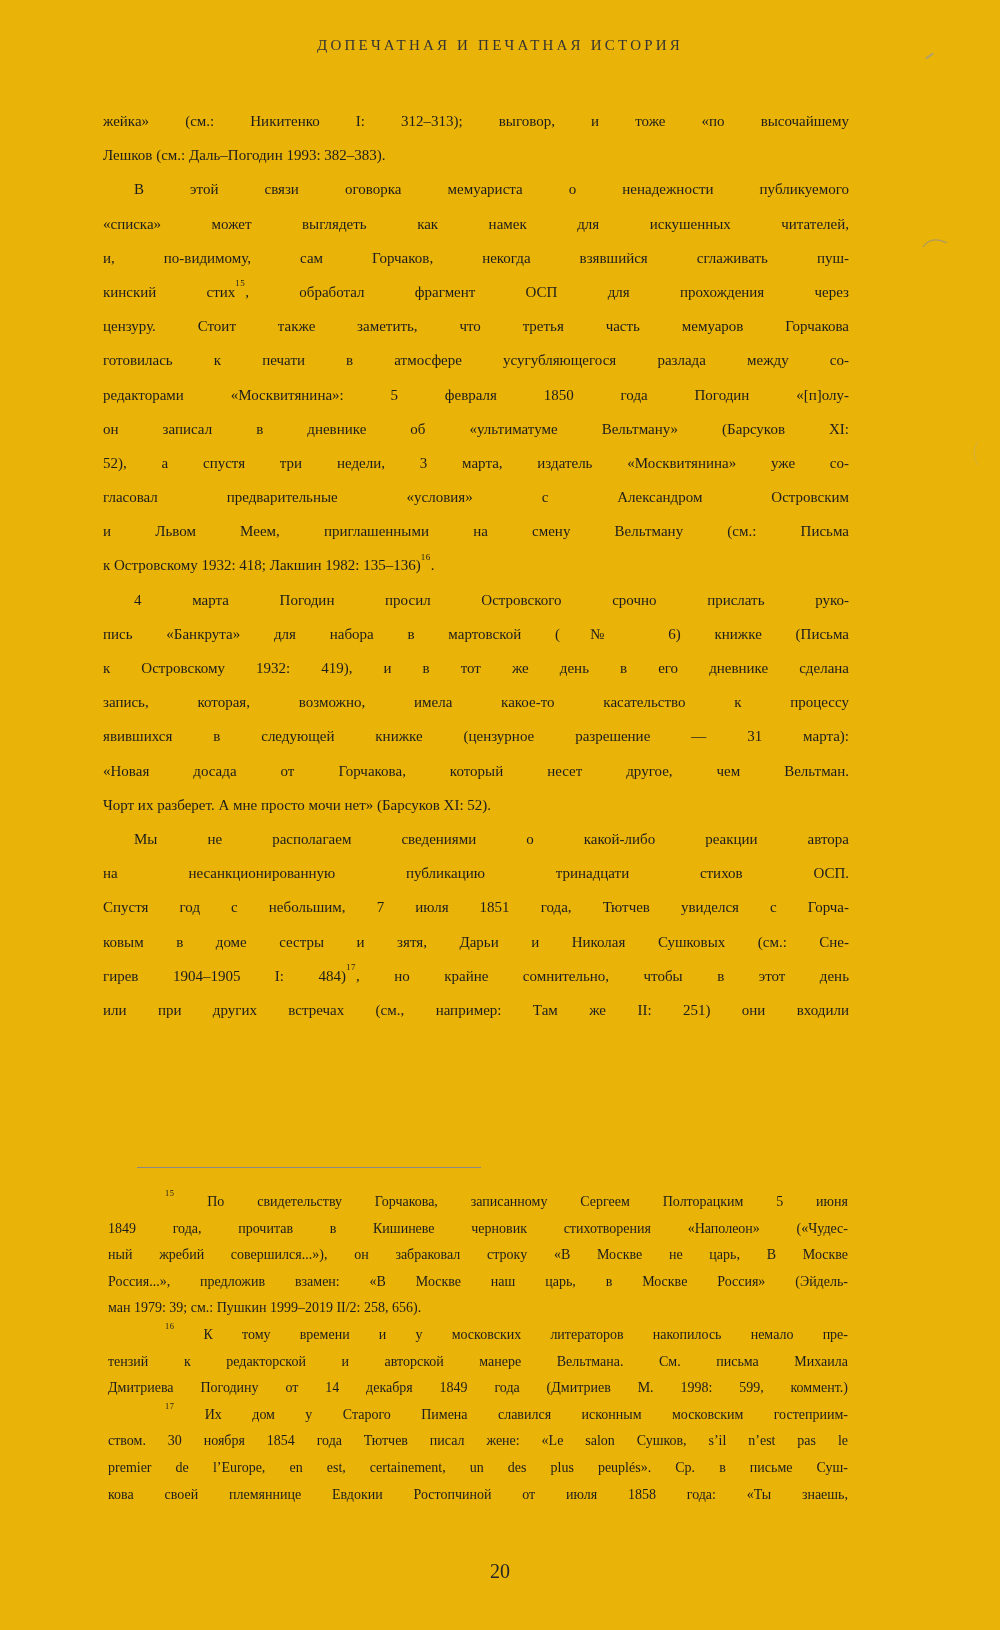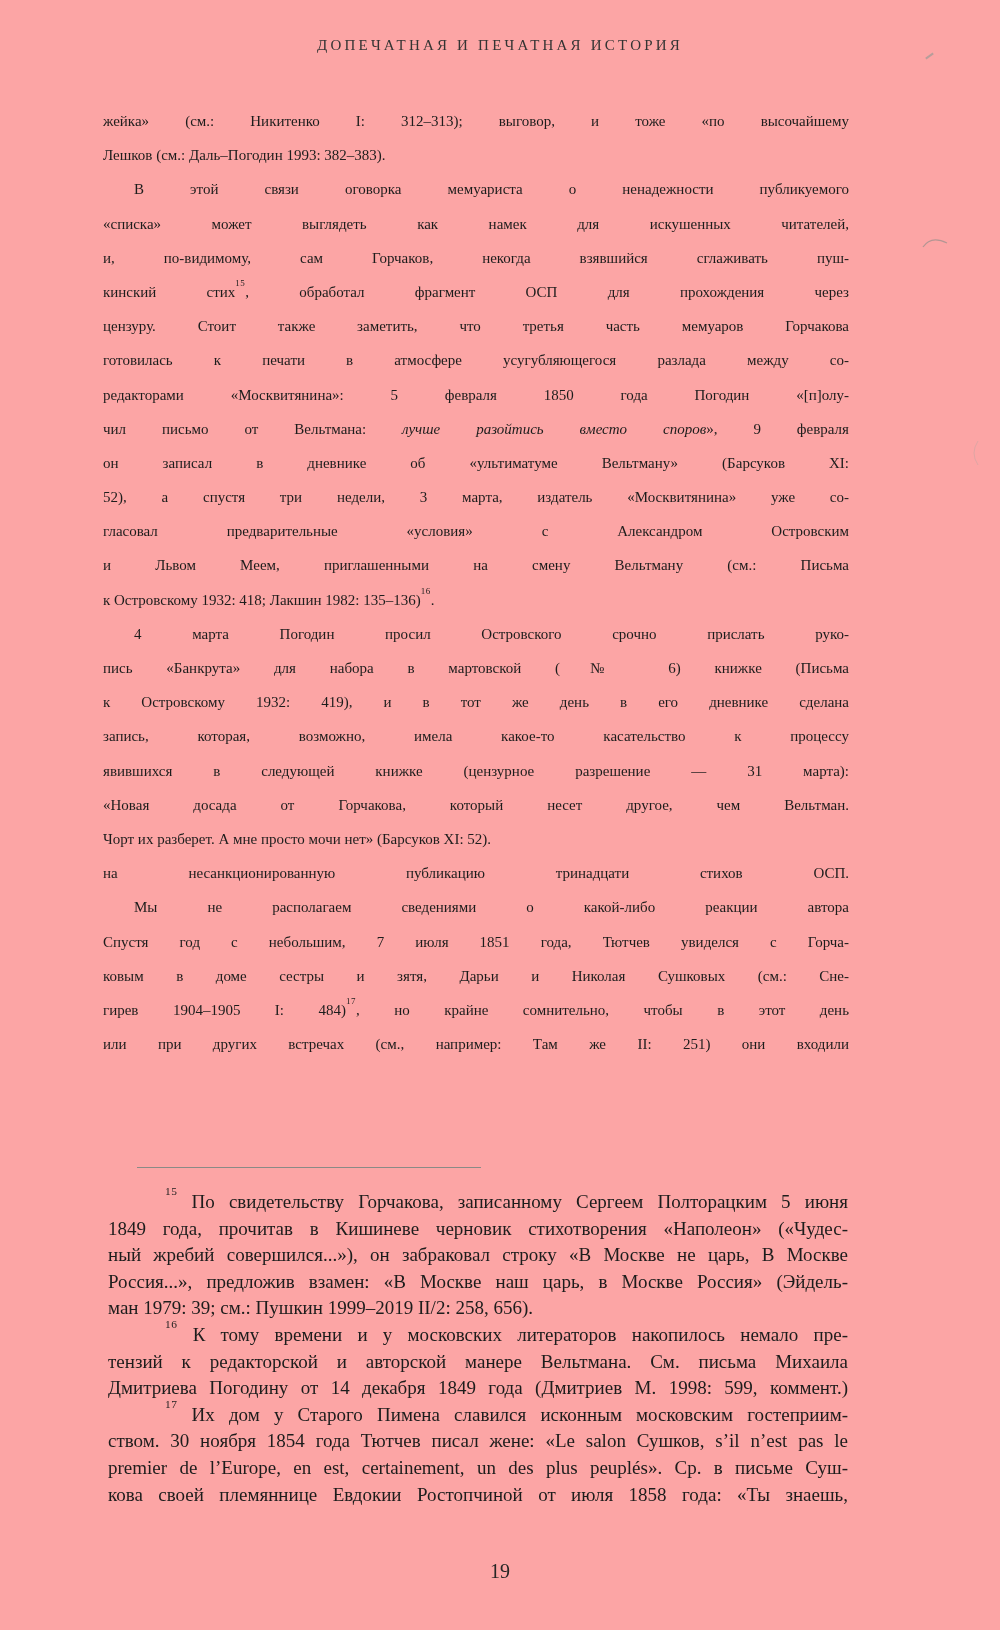--- a/index.html
+++ b/index.html
@@ -5,21 +5,21 @@
   html, body {
     margin: 0;
     padding: 0;
     background: #e8e8e6;
   }
   .page {
     position: relative;
     width: 1000px;
     height: 1630px;
     margin: 0 auto;
-    background: #fca5a5;
+    background: #eab308;
     font-family: "Liberation Serif", "DejaVu Serif", serif;
     color: #1d1d1c;
     overflow: hidden;
   }
   .running-head {
     position: absolute;
     top: 37px;
     left: 0;
     width: 100%;
     text-align: center;
@@ -61,21 +61,21 @@
     height: 1px;
     background: #8a8a86;
   }
   .footnotes {
     position: absolute;
     left: 108px;
     top: 1189px;
     width: 740px;
   }
   .fline {
-    font-size: 19px;
+    font-size: 14px;
     line-height: 26.6px;
     height: 26.6px;
     text-align: justify;
     text-align-last: justify;
   }
   .fline.first { text-indent: 57px; }
   .fline.end { text-align-last: left; }
   .page-number {
     position: absolute;
     top: 1560px;
@@ -128,35 +128,34 @@
   <div class="body-text">
       <div class="bline">жейка» (см.: Никитенко I: 312–313); выговор, и тоже «по высочайшему</div>
       <div class="bline end">Лешков (см.: Даль–Погодин 1993: 382–383).</div>
       <div class="bline indent">В этой связи оговорка мемуариста о ненадежности публикуемого</div>
       <div class="bline">«списка» может выглядеть как намек для искушенных читателей,</div>
       <div class="bline">и, по-видимому, сам Горчаков, некогда взявшийся сглаживать пуш-</div>
       <div class="bline">кинский стих<sup class="fn-ref">15</sup>, обработал фрагмент ОСП для прохождения через</div>
       <div class="bline">цензуру. Стоит также заметить, что третья часть мемуаров Горчакова</div>
       <div class="bline">готовилась к печати в атмосфере усугубляющегося разлада между со-</div>
       <div class="bline">редакторами «Москвитянина»: 5 февраля 1850 года Погодин «[п]олу-</div>
-      <div class="bline">чил письмо от Вельтмана: <em>лучше разойтись вместо споров</em>», 9 февраля</div>
       <div class="bline">он записал в дневнике об «ультиматуме Вельтману» (Барсуков XI:</div>
       <div class="bline">52), а спустя три недели, 3 марта, издатель «Москвитянина» уже со-</div>
       <div class="bline">гласовал предварительные «условия» с Александром Островским</div>
       <div class="bline">и Львом Меем, приглашенными на смену Вельтману (см.: Письма</div>
       <div class="bline end">к Островскому 1932: 418; Лакшин 1982: 135–136)<sup class="fn-ref">16</sup>.</div>
       <div class="bline indent">4 марта Погодин просил Островского срочно прислать руко-</div>
       <div class="bline">пись «Банкрута» для набора в мартовской (№ 6) книжке (Письма</div>
       <div class="bline">к Островскому 1932: 419), и в тот же день в его дневнике сделана</div>
       <div class="bline">запись, которая, возможно, имела какое-то касательство к процессу</div>
       <div class="bline">явившихся в следующей книжке (цензурное разрешение — 31 марта):</div>
       <div class="bline">«Новая досада от Горчакова, который несет другое, чем Вельтман.</div>
       <div class="bline end">Чорт их разберет. А мне просто мочи нет» (Барсуков XI: 52).</div>
+      <div class="bline indent">Мы не располагаем сведениями о какой-либо реакции автора</div>
       <div class="bline">на несанкционированную публикацию тринадцати стихов ОСП.</div>
-      <div class="bline indent">Мы не располагаем сведениями о какой-либо реакции автора</div>
       <div class="bline">Спустя год с небольшим, 7 июля 1851 года, Тютчев увиделся с Горча-</div>
       <div class="bline">ковым в доме сестры и зятя, Дарьи и Николая Сушковых (см.: Сне-</div>
       <div class="bline">гирев 1904–1905 I: 484)<sup class="fn-ref">17</sup>, но крайне сомнительно, чтобы в этот день</div>
       <div class="bline">или при других встречах (см., например: Там же II: 251) они входили</div>
     </div>
 
   <div class="fn-separator"></div>
 
   <div class="footnotes">
       <div class="fline first"><sup class="fn-ref">15</sup> По свидетельству Горчакова, записанному Сергеем Полторацким 5 июня</div>
@@ -166,15 +165,15 @@
       <div class="fline end">ман 1979: 39; см.: Пушкин 1999–2019 II/2: 258, 656).</div>
       <div class="fline first"><sup class="fn-ref">16</sup> К тому времени и у московских литераторов накопилось немало пре-</div>
       <div class="fline">тензий к редакторской и авторской манере Вельтмана. См. письма Михаила</div>
       <div class="fline">Дмитриева Погодину от 14 декабря 1849 года (Дмитриев М. 1998: 599, коммент.)</div>
       <div class="fline first"><sup class="fn-ref">17</sup> Их дом у Старого Пимена славился исконным московским гостеприим-</div>
       <div class="fline">ством. 30 ноября 1854 года Тютчев писал жене: «Le salon Сушков, s’il n’est pas le</div>
       <div class="fline">premier de l’Europe, en est, certainement, un des plus peuplés». Ср. в письме Суш-</div>
       <div class="fline">кова своей племяннице Евдокии Ростопчиной от июля 1858 года: «Ты знаешь,</div>
     </div>
 
-  <div class="page-number">19</div>
+  <div class="page-number">20</div>
 
 </div>
 
 </body></html>

